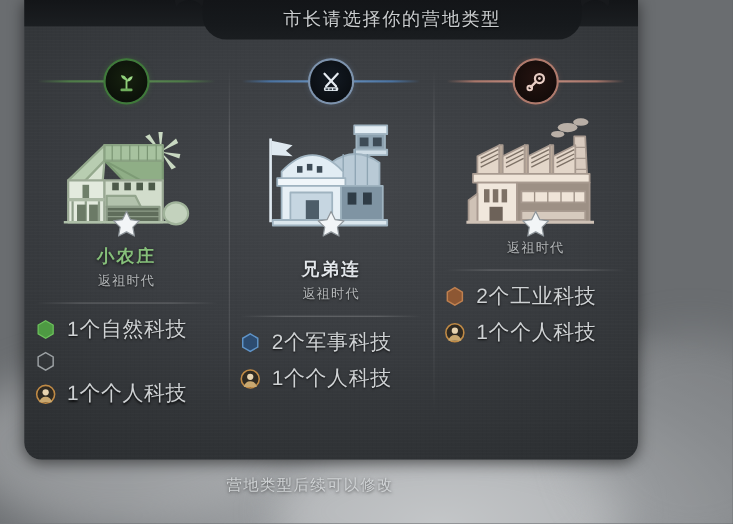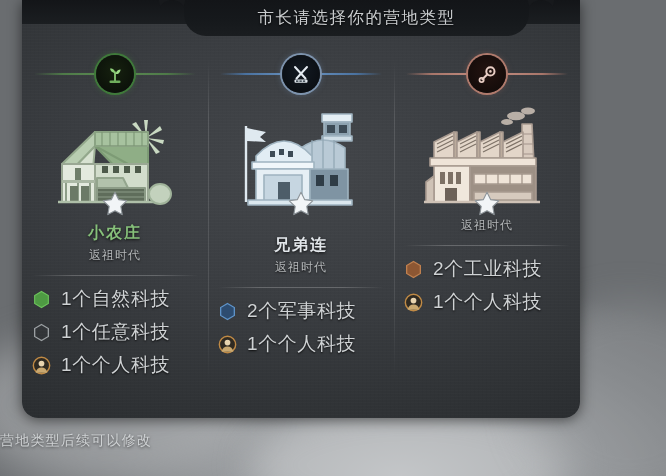--- a/index.html
+++ b/index.html
@@ -220,21 +220,21 @@
     text-shadow: 0 1px 2px rgba(0,0,0,.8);
     white-space: nowrap;
   }
 
   
   .footer-hint {
     position: absolute;
     left: 0;
     top: 432px;
     width: 564px;
-    text-align: left;
+    text-align: center;
     font-size: 14px;
     letter-spacing: 1.2px;
     color: #cfd2d4;
     text-shadow: 0 1px 3px rgba(0,0,0,.55);
     z-index: 3;
   }
 </style>
 </head>
 <body>
 
@@ -389,21 +389,20 @@
             </span>
             <span class="perk-label">1个自然科技</span>
           </div>
 
           <div class="perk">
             <span class="perk-icon">
               <svg width="19" height="19" viewBox="0 0 20 20">
                 <path d="M10 1.6l7.2 4.2v8.4L10 18.4 2.8 14.2V5.8z" fill="none" stroke="#9ba0a3" stroke-width="1.4"></path>
               </svg>
             </span>
-            <span class="perk-label">1个任意科技</span>
           </div>
 
           <div class="perk">
             <span class="perk-icon">
               <svg width="19" height="19" viewBox="0 0 20 20">
                 <circle cx="10" cy="10" r="8.6" fill="#2f2a22" stroke="#c08a45" stroke-width="1.5"></circle>
                 <circle cx="10" cy="8" r="3" fill="#e8d4b0"></circle>
                 <path d="M3.8 17.6c.7-3.6 3.1-5.4 6.2-5.4s5.5 1.8 6.2 5.4z" fill="#c9a870"></path>
               </svg>
             </span>

